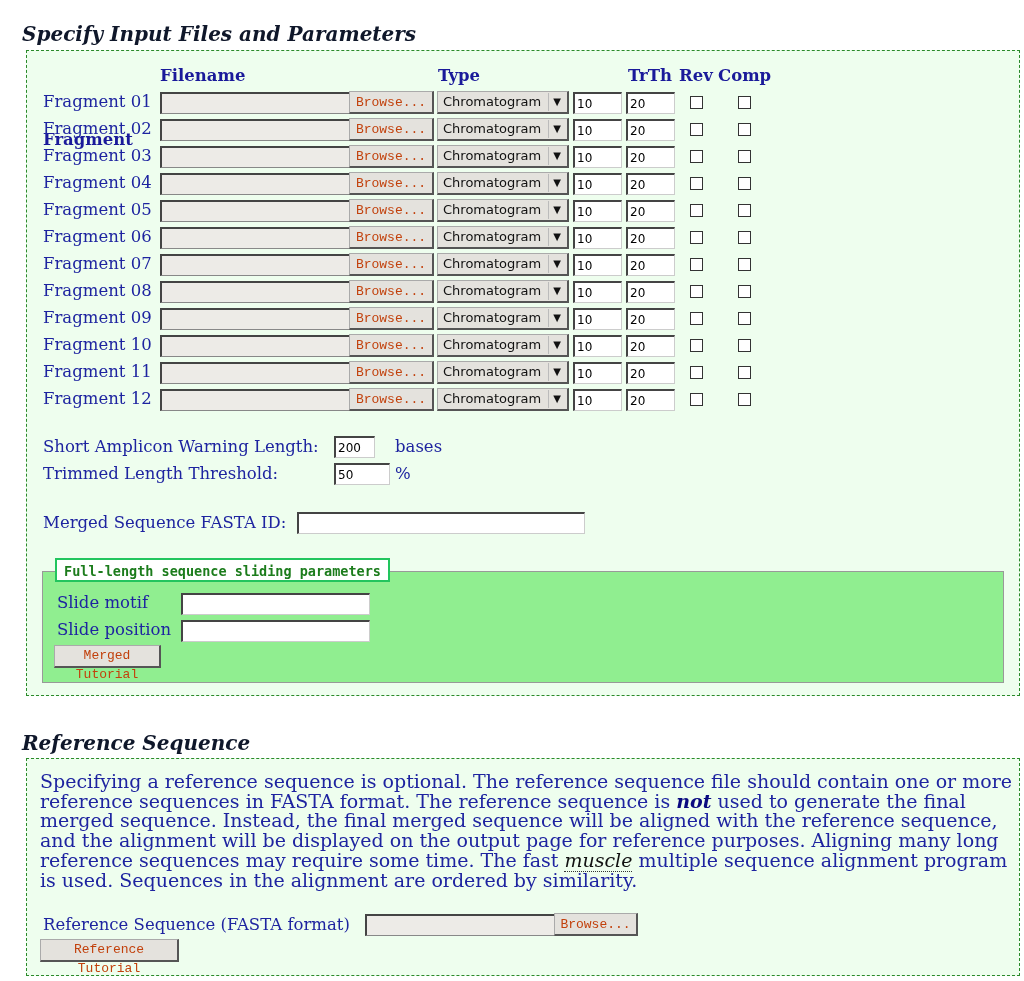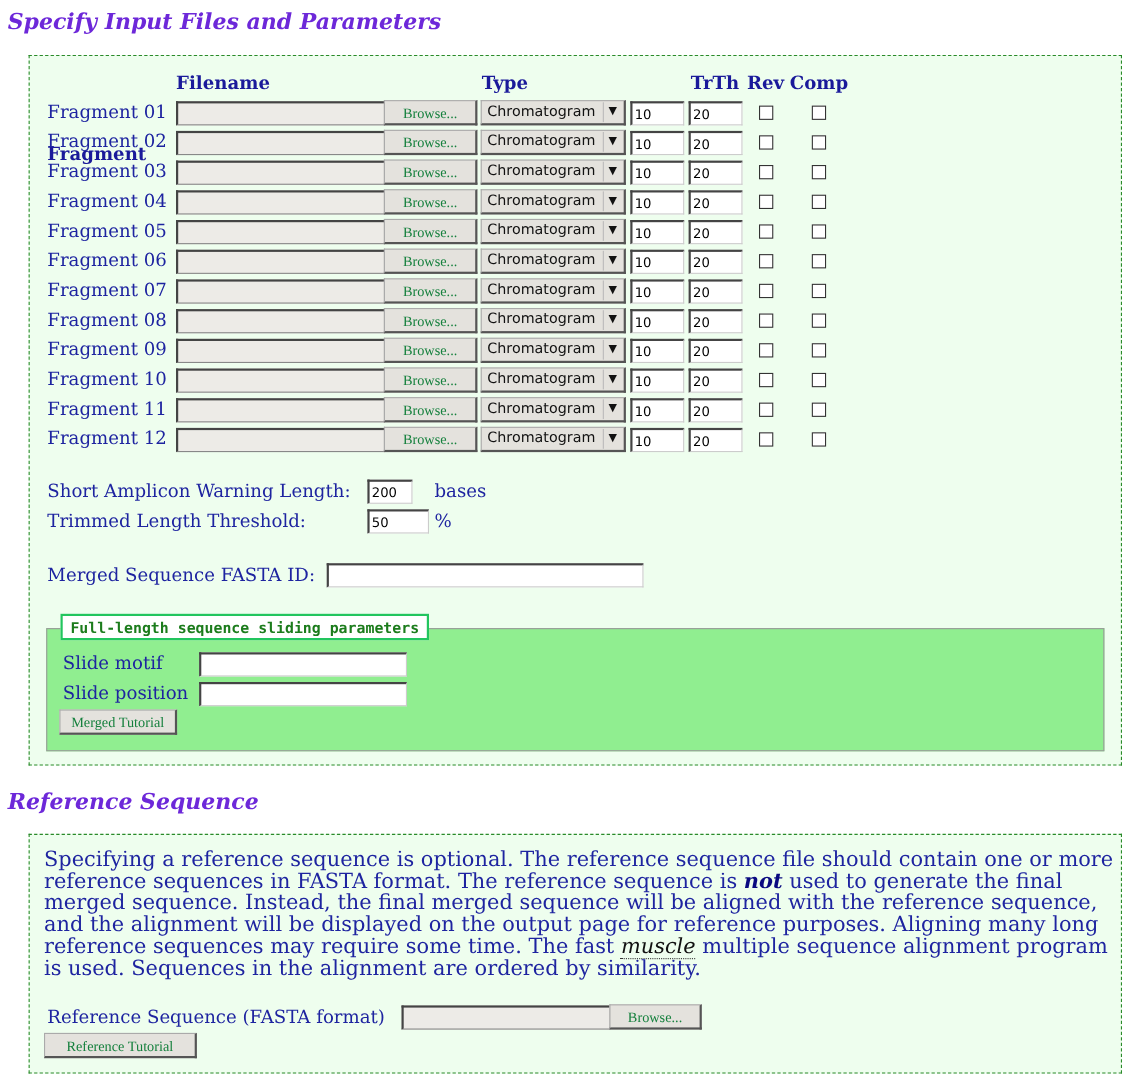--- a/index.html
+++ b/index.html
@@ -1,22 +1,22 @@
 <!DOCTYPE html>
 <html><head>
   <meta charset="utf-8">
   <style>
     html, body { margin:0; padding:0; background:#ffffff; }
     body { width:1024px; height:981px; position:relative; overflow:hidden; font-family:"DejaVu Serif", serif; }
-    h2 { position:absolute; left:6px; margin:1px; font-family:"DejaVu Serif", serif; font-style:italic; font-weight:bold; font-size:20px; color:#6d28d9; }
+    h2 { position:absolute; left:6px; margin:16px; font-family:"DejaVu Serif", serif; font-style:italic; font-weight:bold; font-size:20px; color:#0f172a; }
     .box { position:absolute; left:26px; right:4px; background:#eefeee; border:1px dashed #2a8a2a; box-sizing:border-box; }
     .lbl { position:absolute; color:#1e24a0; font-family:"DejaVu Serif", serif; font-size:16.5px; white-space:nowrap; }
     .hdr { position:absolute; color:#1a1a9a; font-family:"DejaVu Serif", serif; font-weight:bold; font-size:16.5px; white-space:nowrap; }
     .filebox { position:absolute; height:22px; background:#edebe7; border:1px solid #888; border-top:2px solid #444; border-left:2px solid #444; box-sizing:border-box; }
-    .btn { position:absolute; height:23px; background:#e4e2dd; border:1px solid #aaa; border-right:2px solid #555; border-bottom:2px solid #555; box-sizing:border-box; font-family:Liberation Serif, serif; font-size:13px; color:#15803d; text-align:center; line-height:19px; padding:0; cursor:pointer; }
+    .btn { position:absolute; height:23px; background:#e4e2dd; border:1px solid #aaa; border-right:2px solid #555; border-bottom:2px solid #555; box-sizing:border-box; font-family:Liberation Mono, monospace; font-size:13px; color:#c2410c; text-align:center; line-height:19px; padding:0; cursor:pointer; }
     .sel { position:absolute; height:23px; width:132px; background:#e4e2dd; border:1px solid #aaa; border-right:2px solid #555; border-bottom:2px solid #555; box-sizing:border-box; font-family:"DejaVu Sans", sans-serif; font-size:13px; color:#111; line-height:19px; padding-left:5px; }
     .sel .arrow { position:absolute; right:2px; top:1px; width:16px; height:18px; border-left:1px solid #bbb; font-size:10px; text-align:center; line-height:18px; }
     .txt { position:absolute; height:22px; background:#fff; border:1px solid #ccc; border-top:2px solid #444; border-left:2px solid #444; box-sizing:border-box; font-family:"DejaVu Sans", sans-serif; font-size:12px; color:#000; padding:2px 0 0 2px; line-height:16px; }
     .chk { position:absolute; width:13px; height:13px; border:1px solid #333; background:#fff; box-sizing:border-box; }
     .legend-box { position:absolute; left:42px; top:571px; width:962px; height:112px; background:#90ee90; border:1px solid #999; box-sizing:border-box; }
     .legend { position:absolute; left:55px; top:558px; height:24px; padding:0 7px; background:#fff; border:2px solid #22c55e; color:#1c7c1c; font-family:"DejaVu Sans Mono", monospace; font-weight:bold; font-size:13.5px; line-height:22px; box-sizing:border-box; white-space:nowrap; }
     .para { position:absolute; left:40px; top:772px; width:975px; color:#1e24a0; font-family:"DejaVu Serif", serif; font-size:19px; line-height:19.7px; }
     .para b { font-style:italic; color:#0a0a80; }
     .para i { color:#111; border-bottom:1px dotted #333; }
   </style>

